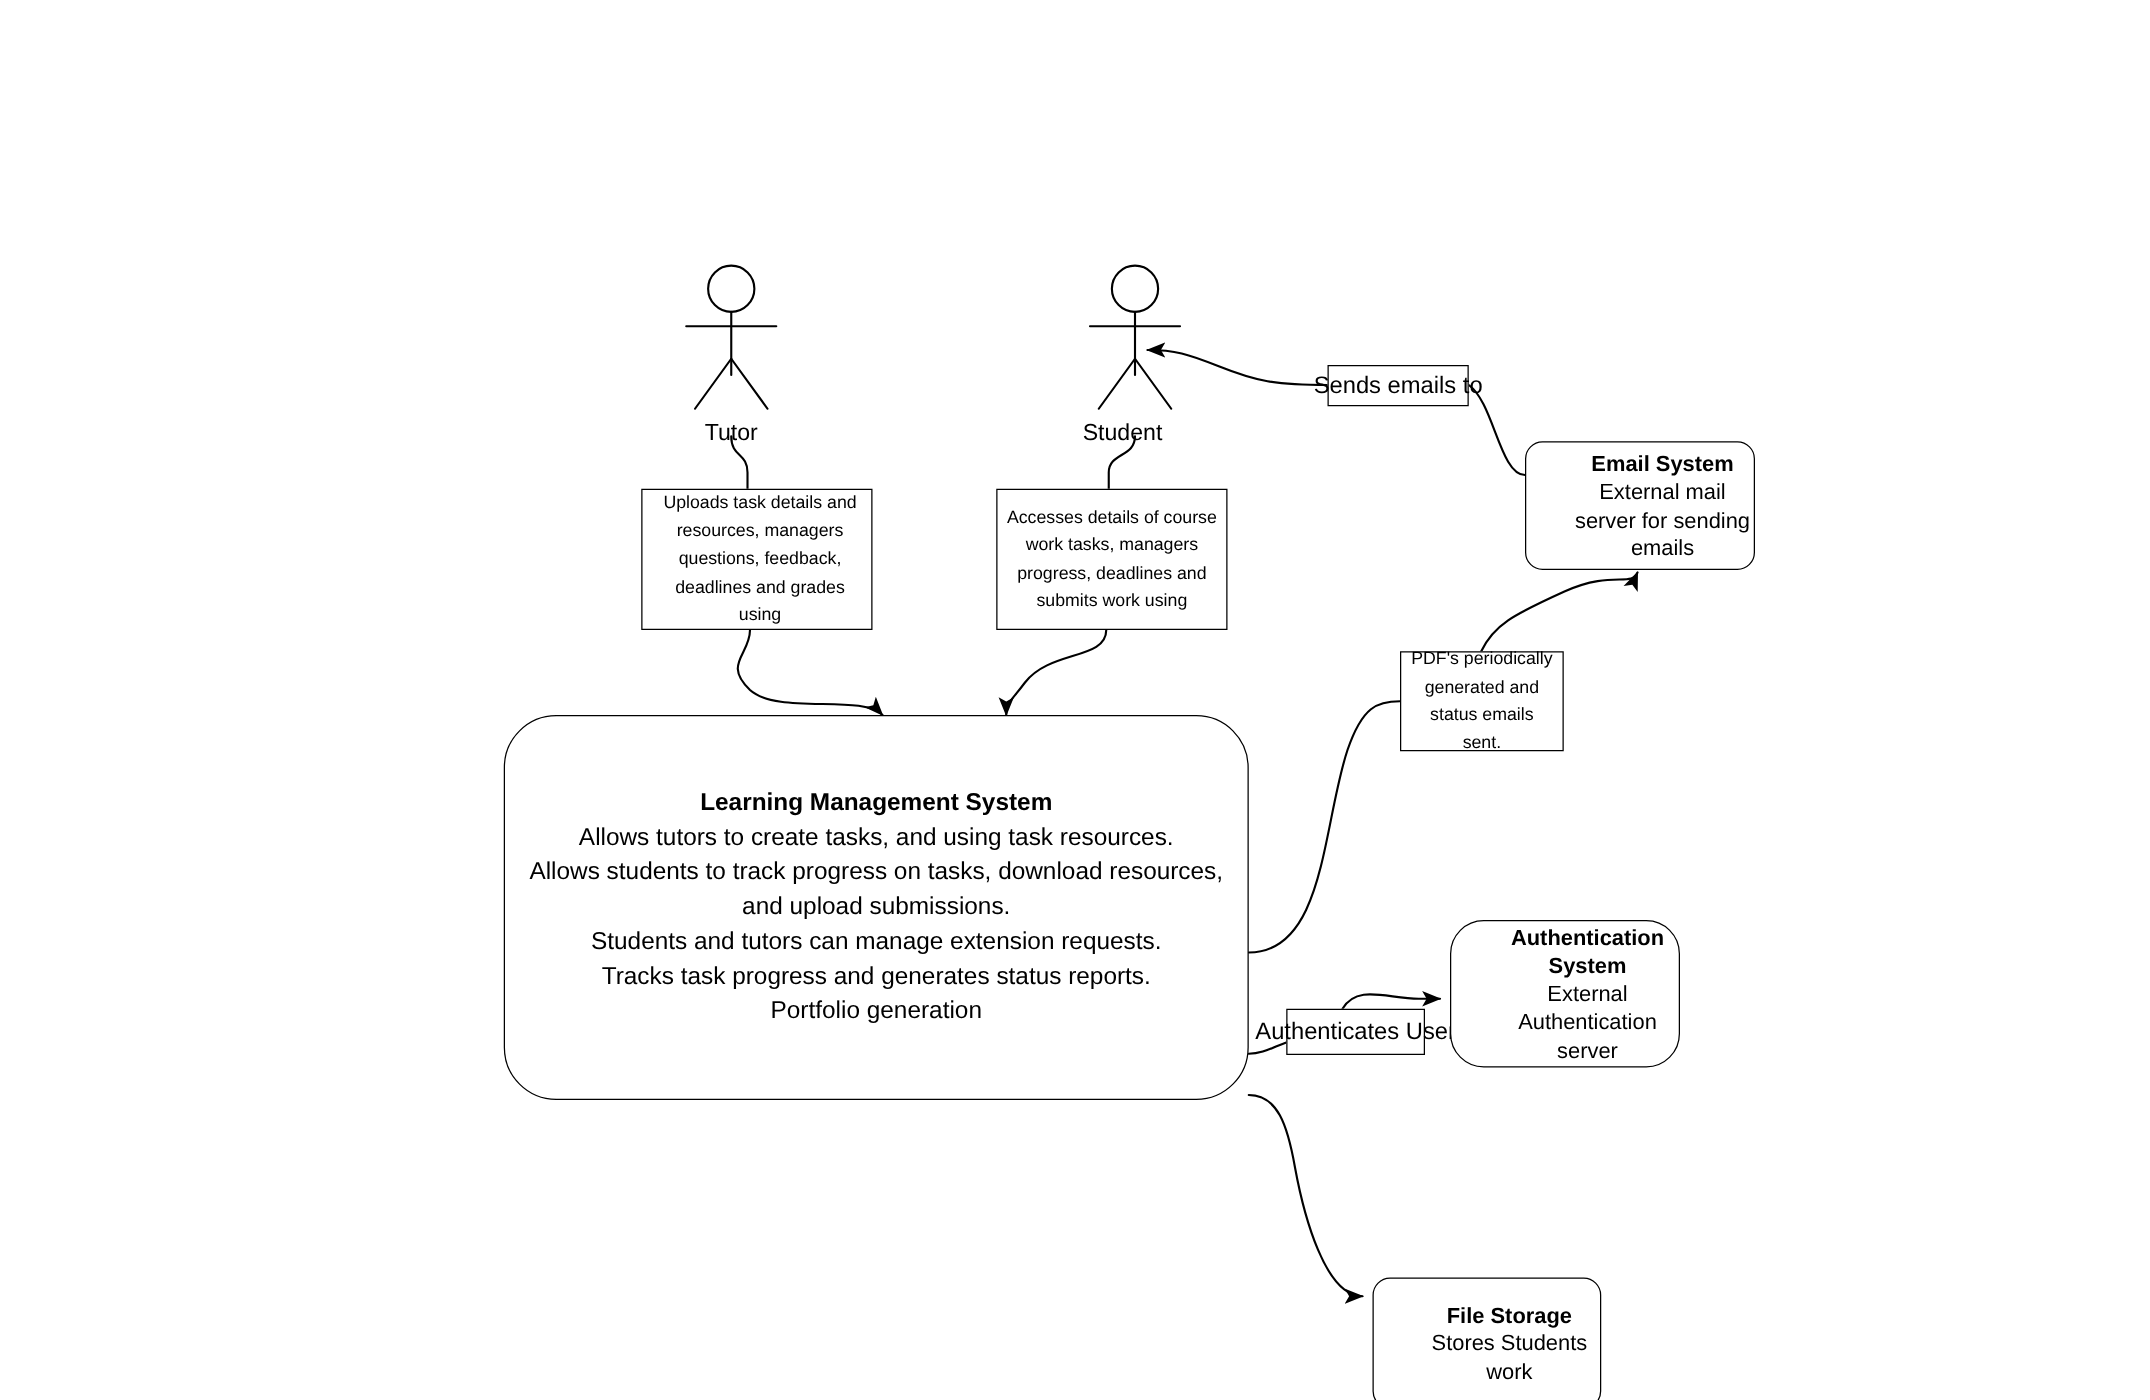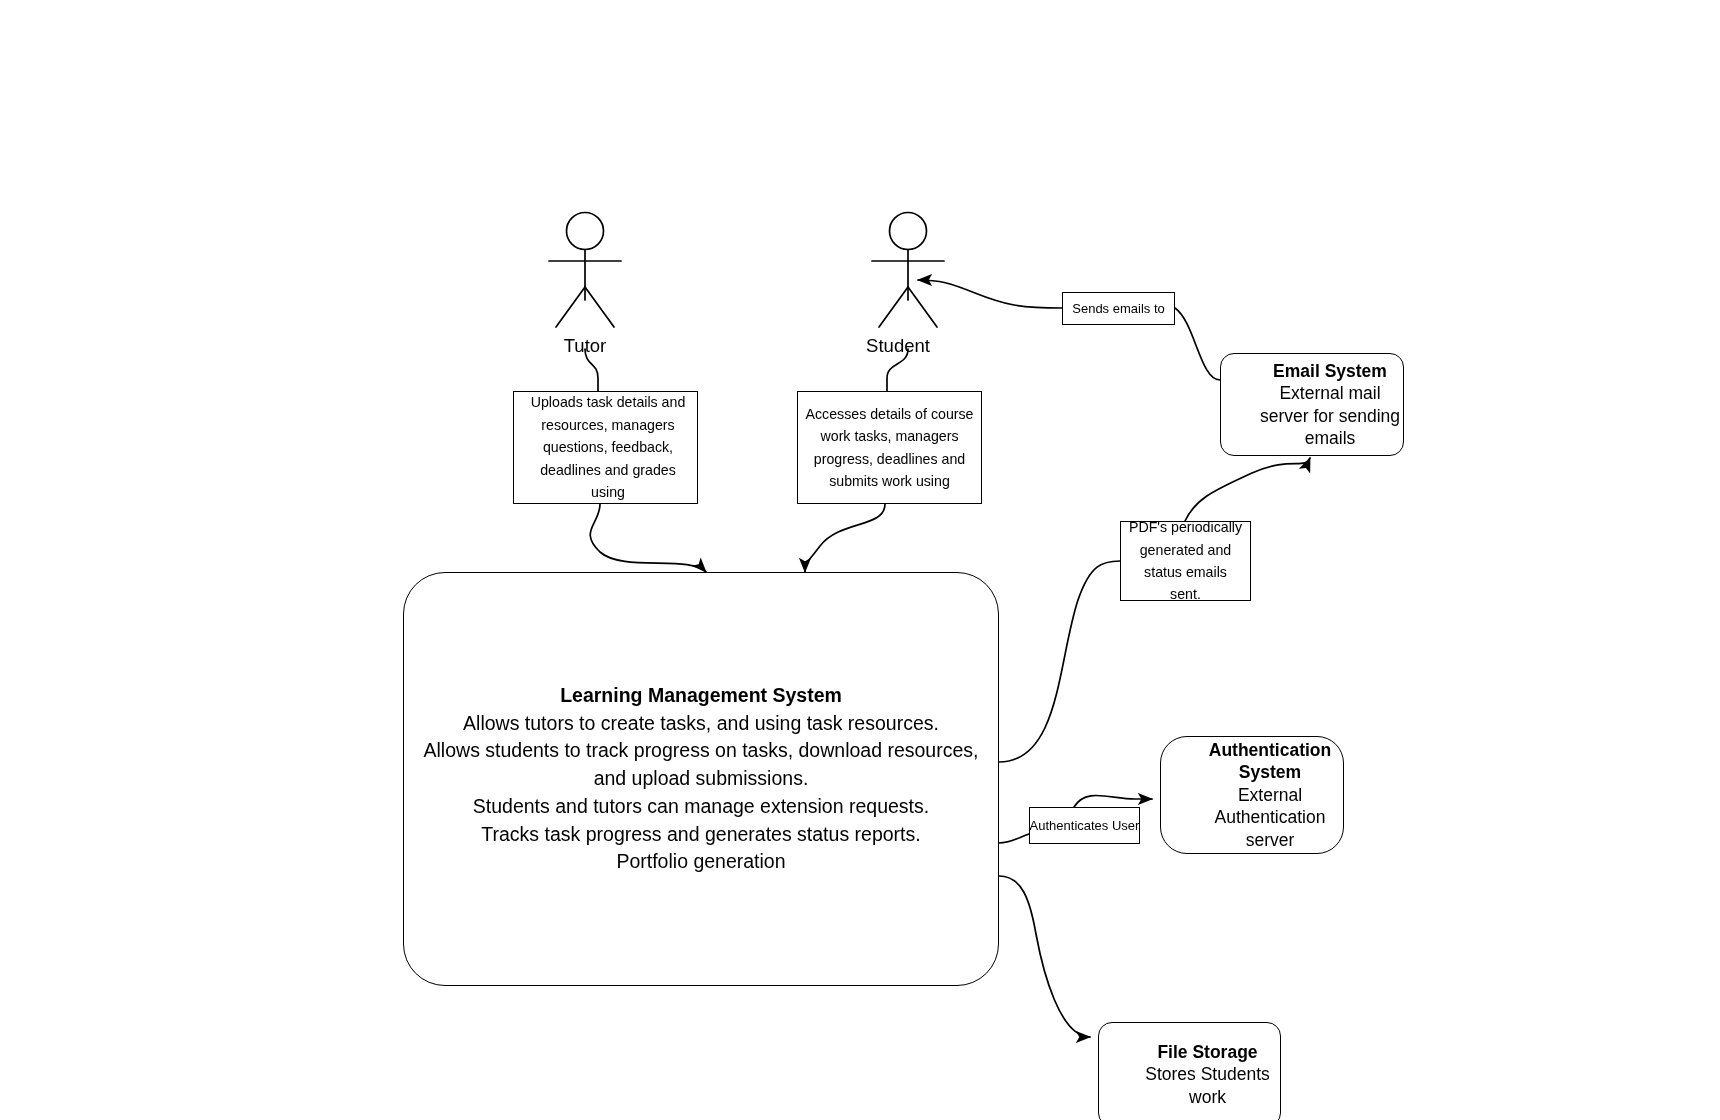--- a/index.html
+++ b/index.html
@@ -38,21 +38,21 @@
     font-weight: bold;
     line-height: 1.28;
   }
   .node-sub { line-height: 1.28; }
 
   
   #lms {
     left: 403px;
     top: 572px;
     width: 596px;
-    height: 414px;
+    height: 308px;
     border-radius: 42px;
     border-width: 1.8px;
     padding: 0 12px;
   }
   #lms .lms-body {
     font-size: 19.5px;
     line-height: 1.42;
     width: 580px;
   }
   #lms .lms-title {
@@ -89,21 +89,21 @@
 
   
   .edge-label {
     position: absolute;
     box-sizing: border-box;
     background: #ffffff;
     border: 1.5px solid #000000;
     display: flex;
     align-items: center;
     justify-content: center;
-    font-size: 13px;
+    font-size: 19px;
     white-space: nowrap;
     text-align: center;
   }
   #label-sends-emails { left: 1062px; top: 292px; width: 113px; height: 33px; }
   #label-authenticates { left: 1029px; top: 807px; width: 111px; height: 37px; }
   .actor-label {
     position: absolute;
     width: 160px;
     text-align: center;
     font-size: 18.5px;

